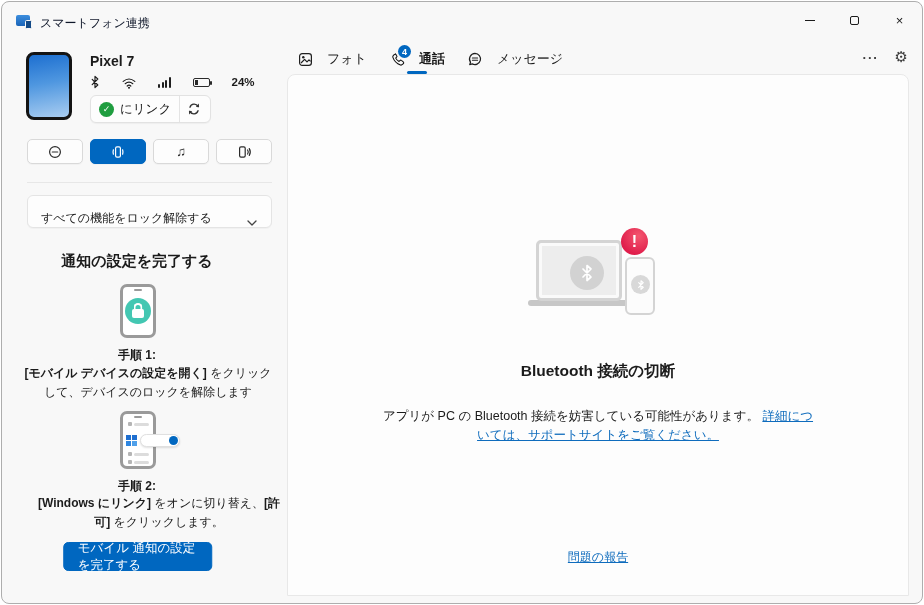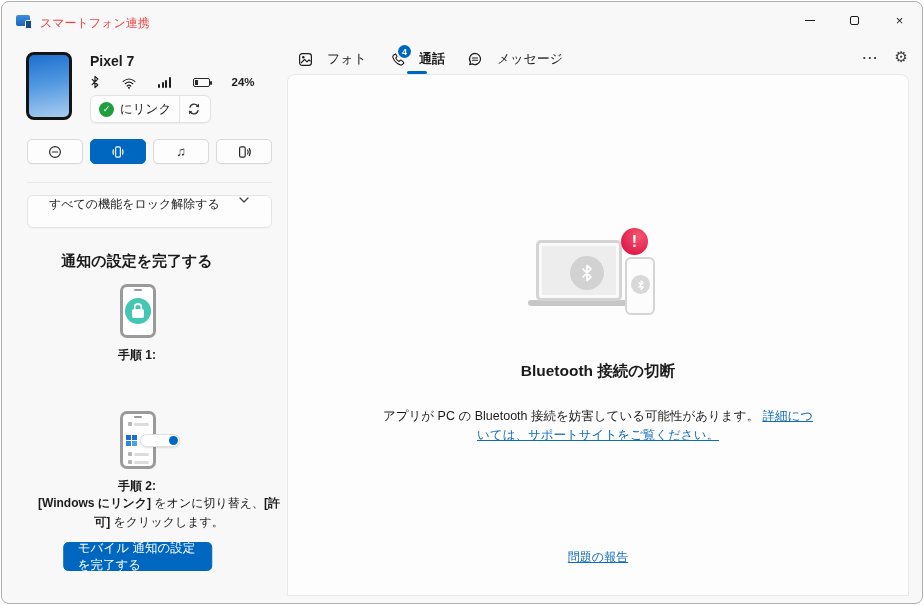--- a/index.html
+++ b/index.html
@@ -7,21 +7,21 @@
   .window { position:absolute; left:1px; top:1px; width:922px; height:603px;
             background:#f8f8f8; border:1px solid #aeaeae; border-radius:8px; overflow:hidden; }
 
   
   .titlebar { position:absolute; left:0; top:0; right:0; height:40px; }
   .app-icon { position:absolute; left:14px; top:13px; width:16px; height:14px; }
   .app-icon .mon { position:absolute; left:0; top:0; width:14px; height:11px; border-radius:2px;
                    background:linear-gradient(180deg,#3c8ede,#1a64b8); }
   .app-icon .ph  { position:absolute; right:0; bottom:0; width:7px; height:9px; border-radius:1.5px;
                    background:#134a87; border:1px solid #f8f8f8; }
-  .app-title { position:absolute; left:38px; top:13px; font-size:12px; color:#ef4444; }
+  .app-title { position:absolute; left:38px; top:13px; font-size:12px; color:#0f172a; }
   .caption-btns { position:absolute; right:0; top:0; display:flex; }
   .cap-btn { width:45px; height:36px; display:flex; align-items:center; justify-content:center; color:#1b1b1b; }
   .min-glyph { width:10px; height:1px; background:#1b1b1b; }
   .max-glyph { width:9px; height:9px; border:1px solid #1b1b1b; border-radius:2px; }
   .close-glyph { font-size:13px; line-height:1; }
 
   
   .sidebar { position:absolute; left:0; top:40px; width:285px; bottom:0; }
   .phone-thumb { position:absolute; left:24px; top:10px; width:46px; height:68px; border-radius:8px;
                  border:3px solid #141414; background:linear-gradient(170deg,#1d6fd0 0%,#4f97e0 45%,#a9cdf1 100%); }
@@ -44,22 +44,22 @@
 
   .dev-btn-row { position:absolute; left:25px; top:97px; right:15px; display:flex; gap:7px; }
   .dev-btn { width:57px; height:25px; border-radius:5px; background:#fdfdfd; border:1px solid #d9d9d9;
              display:flex; align-items:center; justify-content:center; color:#2a2a2a; font-size:13px;
              box-shadow:0 1px 1px rgba(0,0,0,.03); }
   .dev-btn.active { background:#0067c0; border-color:#0067c0; color:#fff; }
 
   .sb-divider { position:absolute; left:25px; right:15px; top:140px; height:1px; background:#e7e7e7; }
 
   .expander { position:absolute; left:25px; top:153px; right:15px; height:33px; background:#fdfdfd;
-              border:1px solid #e4e4e4; border-radius:6px; display:flex; align-items:flex-start;
-              padding:0 21px; box-shadow:0 1px 1px rgba(0,0,0,.03); }
+              border:1px solid #e4e4e4; border-radius:6px; display:flex; align-items:flex-end;
+              padding:0 13px; box-shadow:0 1px 1px rgba(0,0,0,.03); }
   .expander-label { font-size:12px; color:#1b1b1b; flex:1; }
 
   .setup-heading { position:absolute; left:0; right:15px; top:210px; text-align:center;
                    font-size:15px; font-weight:700; color:#1b1b1b; }
 
   .illu-phone { position:absolute; left:50%; transform:translateX(-50%); width:36px; border:3px solid #9a9a9a;
                 border-radius:7px; background:#fff; }
   .illu1 { top:242px; height:54px; margin-left:-7px; }
   .illu-notch { position:absolute; left:50%; transform:translateX(-50%); top:2px; width:8px; height:2px;
                 border-radius:1px; background:#9a9a9a; }
@@ -230,20 +230,23 @@
 
     <div class="illu-phone illu1">
       <div class="illu-notch"></div>
       <div class="lock-circle">
         <div class="lock-shackle"></div>
           <div class="lock-body"></div>
       </div>
     </div>
 
     <div class="step-label" style="top:305px;">手順 1:</div>
+    <div class="step-text" style="top:322px;">
+      <b>[モバイル デバイスの設定を開く]</b><span> をクリックして、デバイスのロックを解除します</span>
+    </div>
 
     <div class="illu-phone illu2">
       <div class="illu-notch"></div>
       <div class="p2row" style="top:8px;">
           <span class="sq"></span>
           <span class="ln"></span>
         </div>
       <div class="p2row" style="top:38px;">
           <span class="sq"></span>
           <span class="ln"></span>

